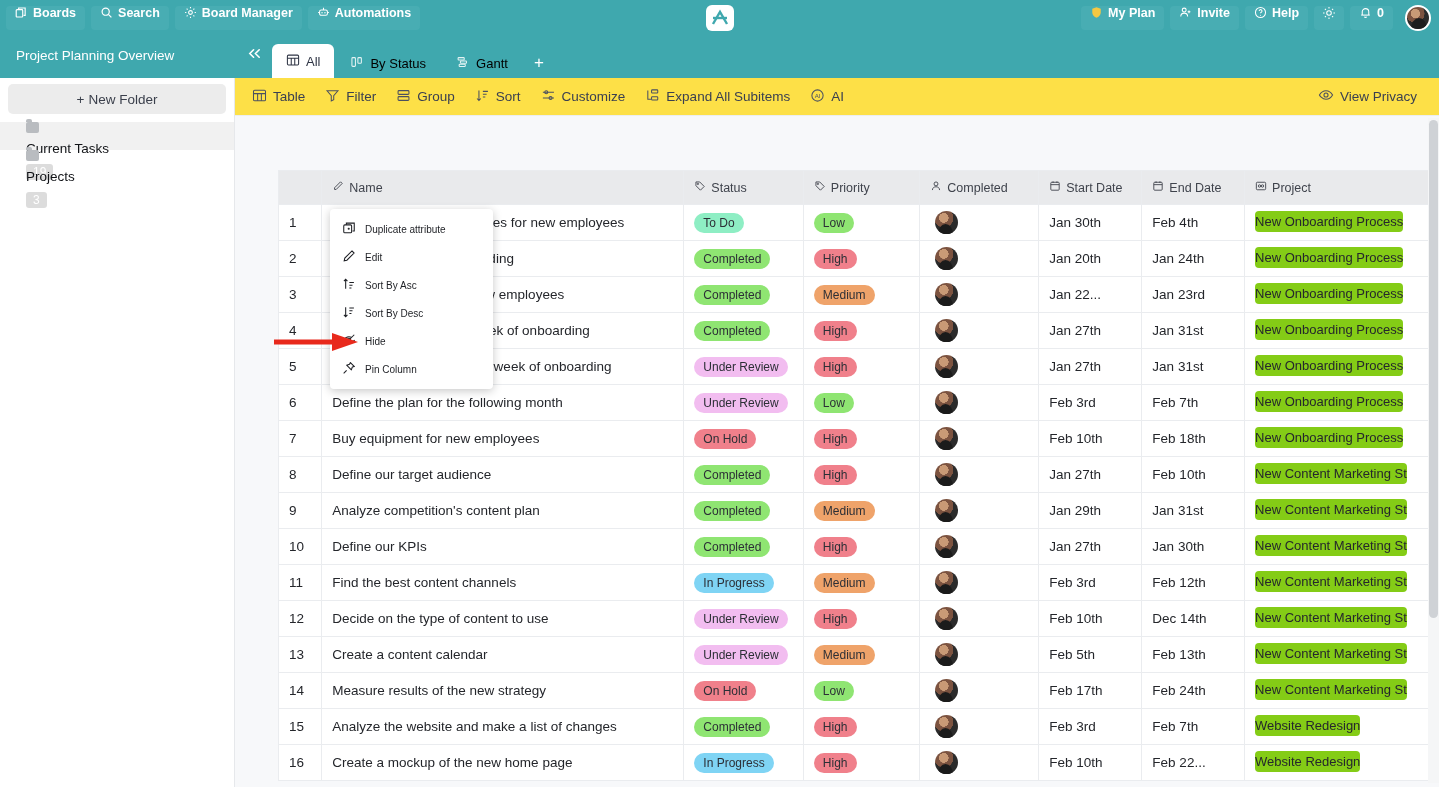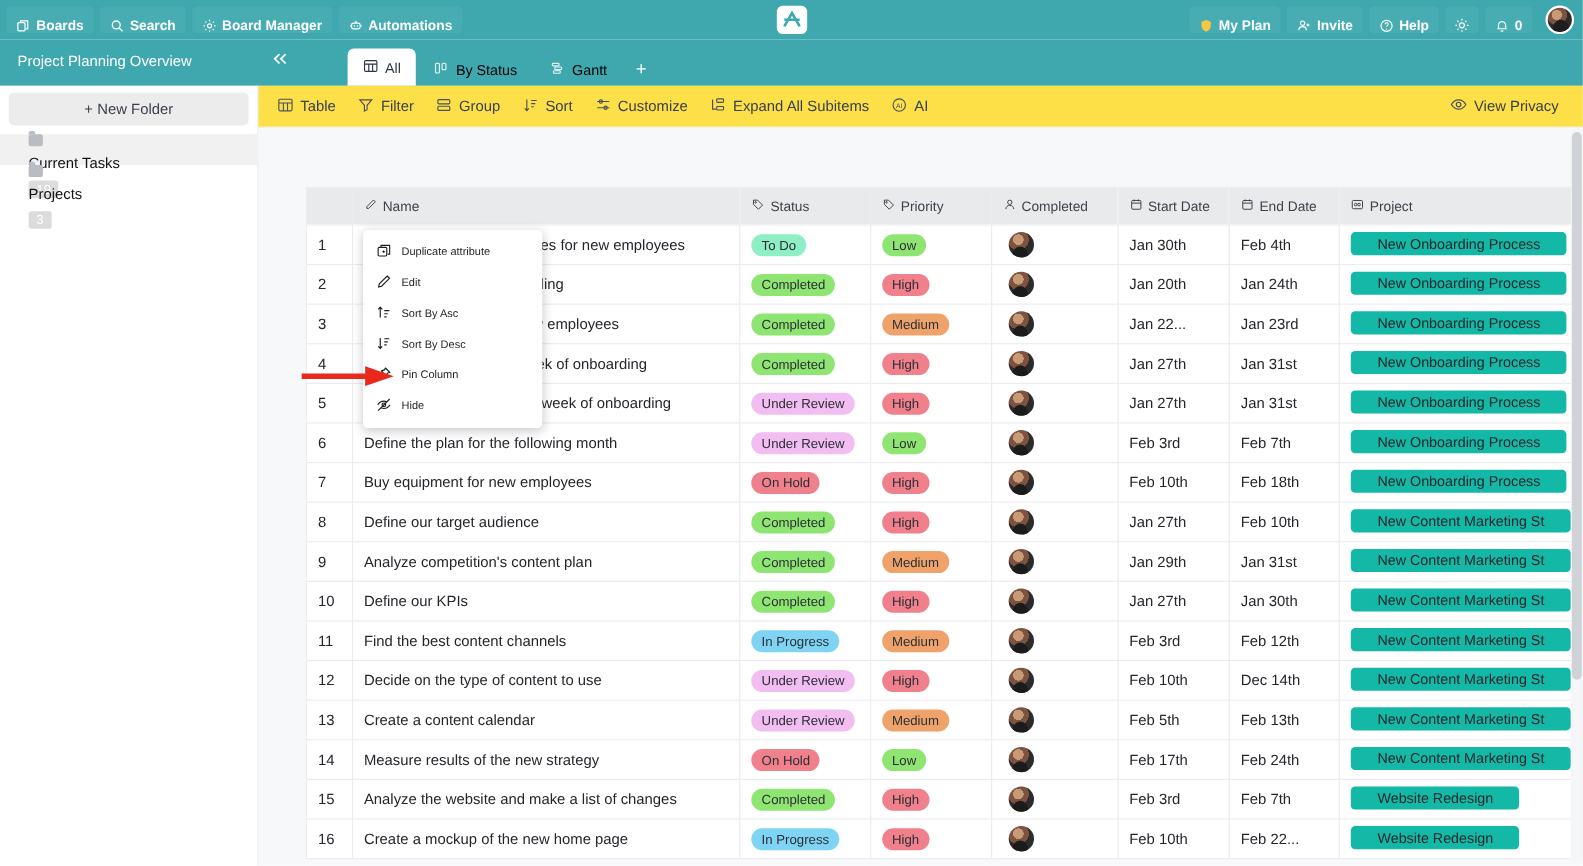--- a/index.html
+++ b/index.html
@@ -13,21 +13,21 @@
   body { position: relative; }
 
   
   .topbar {
     position: absolute; top: 0; left: 0; width: 1439px; height: 36px;
     background: #3fa8ae;
     display: flex; align-items: center;
     padding: 0 6px;
   }
   .tb-btn {
-    display: flex; align-items: flex-end; gap: 5px;
+    display: flex; align-items: flex-start; gap: 5px;
     height: 24px; padding: 0 9px; margin-right: 6px;
     background: #48adb3; border-radius: 4px;
     color: #ffffff; font-size: 12.5px; font-weight: bold;
     white-space: nowrap; cursor: pointer;
   }
   .tb-btn svg { display: block; }
   .tb-spacer { flex: 1; }
   .tb-right { display: flex; align-items: center; }
   .avatar-top {
     width: 26px; height: 26px; border-radius: 50%;
@@ -53,21 +53,21 @@
   }
   .board-title {
     position: absolute; left: 16px; top: 12px;
     font-size: 13.5px; color: #ffffff;
   }
   .collapse-btn {
     position: absolute; left: 246px; top: 10px;
     color: #ffffff; font-size: 16px; font-weight: bold; cursor: pointer;
     letter-spacing: -2px;
   }
-  .tabs { position: absolute; left: 272px; top: 0; display: flex; align-items: flex-end; height: 42px; margin-left: 44px; }
+  .tabs { position: absolute; left: 272px; top: 0; display: flex; align-items: flex-end; height: 42px; }
   .tab {
     display: flex; align-items: center; gap: 6px;
     height: 30px; padding: 0 14px; margin-right: 2px;
     font-size: 13px; color: #000000; cursor: pointer;
     border-radius: 6px 6px 0 0;
   }
   .tab.active { background: #ffffff; color: #2f3545; font-weight: normal; height: 34px; }
   .tab-add { color: #ffffff; font-size: 17px; padding: 0 10px; cursor: pointer; height: 30px; display:flex; align-items:center;}
 
   
@@ -152,22 +152,22 @@
     width: 23px; height: 23px; border-radius: 50%;
     background: radial-gradient(circle at 38% 30%, #c99a76 0 22%, #7c5340 23% 44%, #2b2b2b 45% 100%);
     position: relative; overflow: hidden; margin-left: 5px;
   }
   .avatar-cell::after {
     content: ""; position: absolute; left: 3px; bottom: 0;
     width: 15px; height: 10px; background: #1b1b1b;
     border-radius: 50% 50% 0 0 / 100% 100% 0 0;
   }
   .proj-chip {
-    display: inline-block; background: #14b8a6; border-radius: 4px;
-    padding: 3px 24px; font-size: 13px; color: #25272c;
+    display: inline-block; background: #84cc16; border-radius: 4px;
+    padding: 3px 0; font-size: 13px; color: #25272c;
     max-width: 100%; overflow: hidden; white-space: nowrap;
   }
 
   
   .ctxmenu {
     position: absolute; left: 330px; top: 209px; width: 163px;
     background: #ffffff; border-radius: 4px;
     box-shadow: 0 2px 10px rgba(0,0,0,0.22); padding: 6px 0; z-index: 40;
   }
   .ctxitem {
@@ -759,36 +759,36 @@
       <span>
         <svg width="14" height="14" viewBox="0 0 16 16" fill="none" stroke="#1d1f24" stroke-width="1.2">
           <path d="M4.2 2.6v10.8M2.2 11.2l2 2.2 2-2.2"></path>
             <path d="M8.4 3.4h5.2M8.4 6.6h3.6M8.4 9.8h2.4"></path>
         </svg>
       </span>
       <span>Sort By Desc</span>
     </div>
     <div class="ctxitem">
       <span>
-        <svg width="14" height="14" viewBox="0 0 16 16" fill="none" stroke="#1d1f24" stroke-width="1.2" stroke-linejoin="round">
-          <path d="M9.6 1.8l4.6 4.6-2.4.5-1.1 3.3-5.4-5.4 3.3-1.1z"></path>
-            <path d="M5.3 10.7L1.9 14.1"></path>
-        </svg>
-      </span>
-      <span>Pin Column</span>
-    </div>
-    <div class="ctxitem">
-      <span>
         <svg width="14" height="14" viewBox="0 0 16 16" fill="none" stroke="#1d1f24" stroke-width="1.2">
           <path d="M1.6 8S4 4.2 8 4.2c1.1 0 2 .3 2.9.7M14.4 8s-2.4 3.8-6.4 3.8c-1.1 0-2-.2-2.9-.7"></path>
           <circle cx="8" cy="8" r="1.9"></circle>
             <path d="M2 14L14 2"></path>
         </svg>
       </span>
       <span>Hide</span>
+    </div>
+    <div class="ctxitem">
+      <span>
+        <svg width="14" height="14" viewBox="0 0 16 16" fill="none" stroke="#1d1f24" stroke-width="1.2" stroke-linejoin="round">
+          <path d="M9.6 1.8l4.6 4.6-2.4.5-1.1 3.3-5.4-5.4 3.3-1.1z"></path>
+            <path d="M5.3 10.7L1.9 14.1"></path>
+        </svg>
+      </span>
+      <span>Pin Column</span>
     </div>
   </div>
 
   <div class="red-arrow" style="left:39px; top:215px;">
     <svg width="88" height="22" viewBox="0 0 88 22">
       <path d="M0 11 L62 11" stroke="#e8291c" stroke-width="5"></path>
       <path d="M58 2 L84 11 L58 20 Z" fill="#e8291c"></path>
     </svg>
   </div>
 </div>

